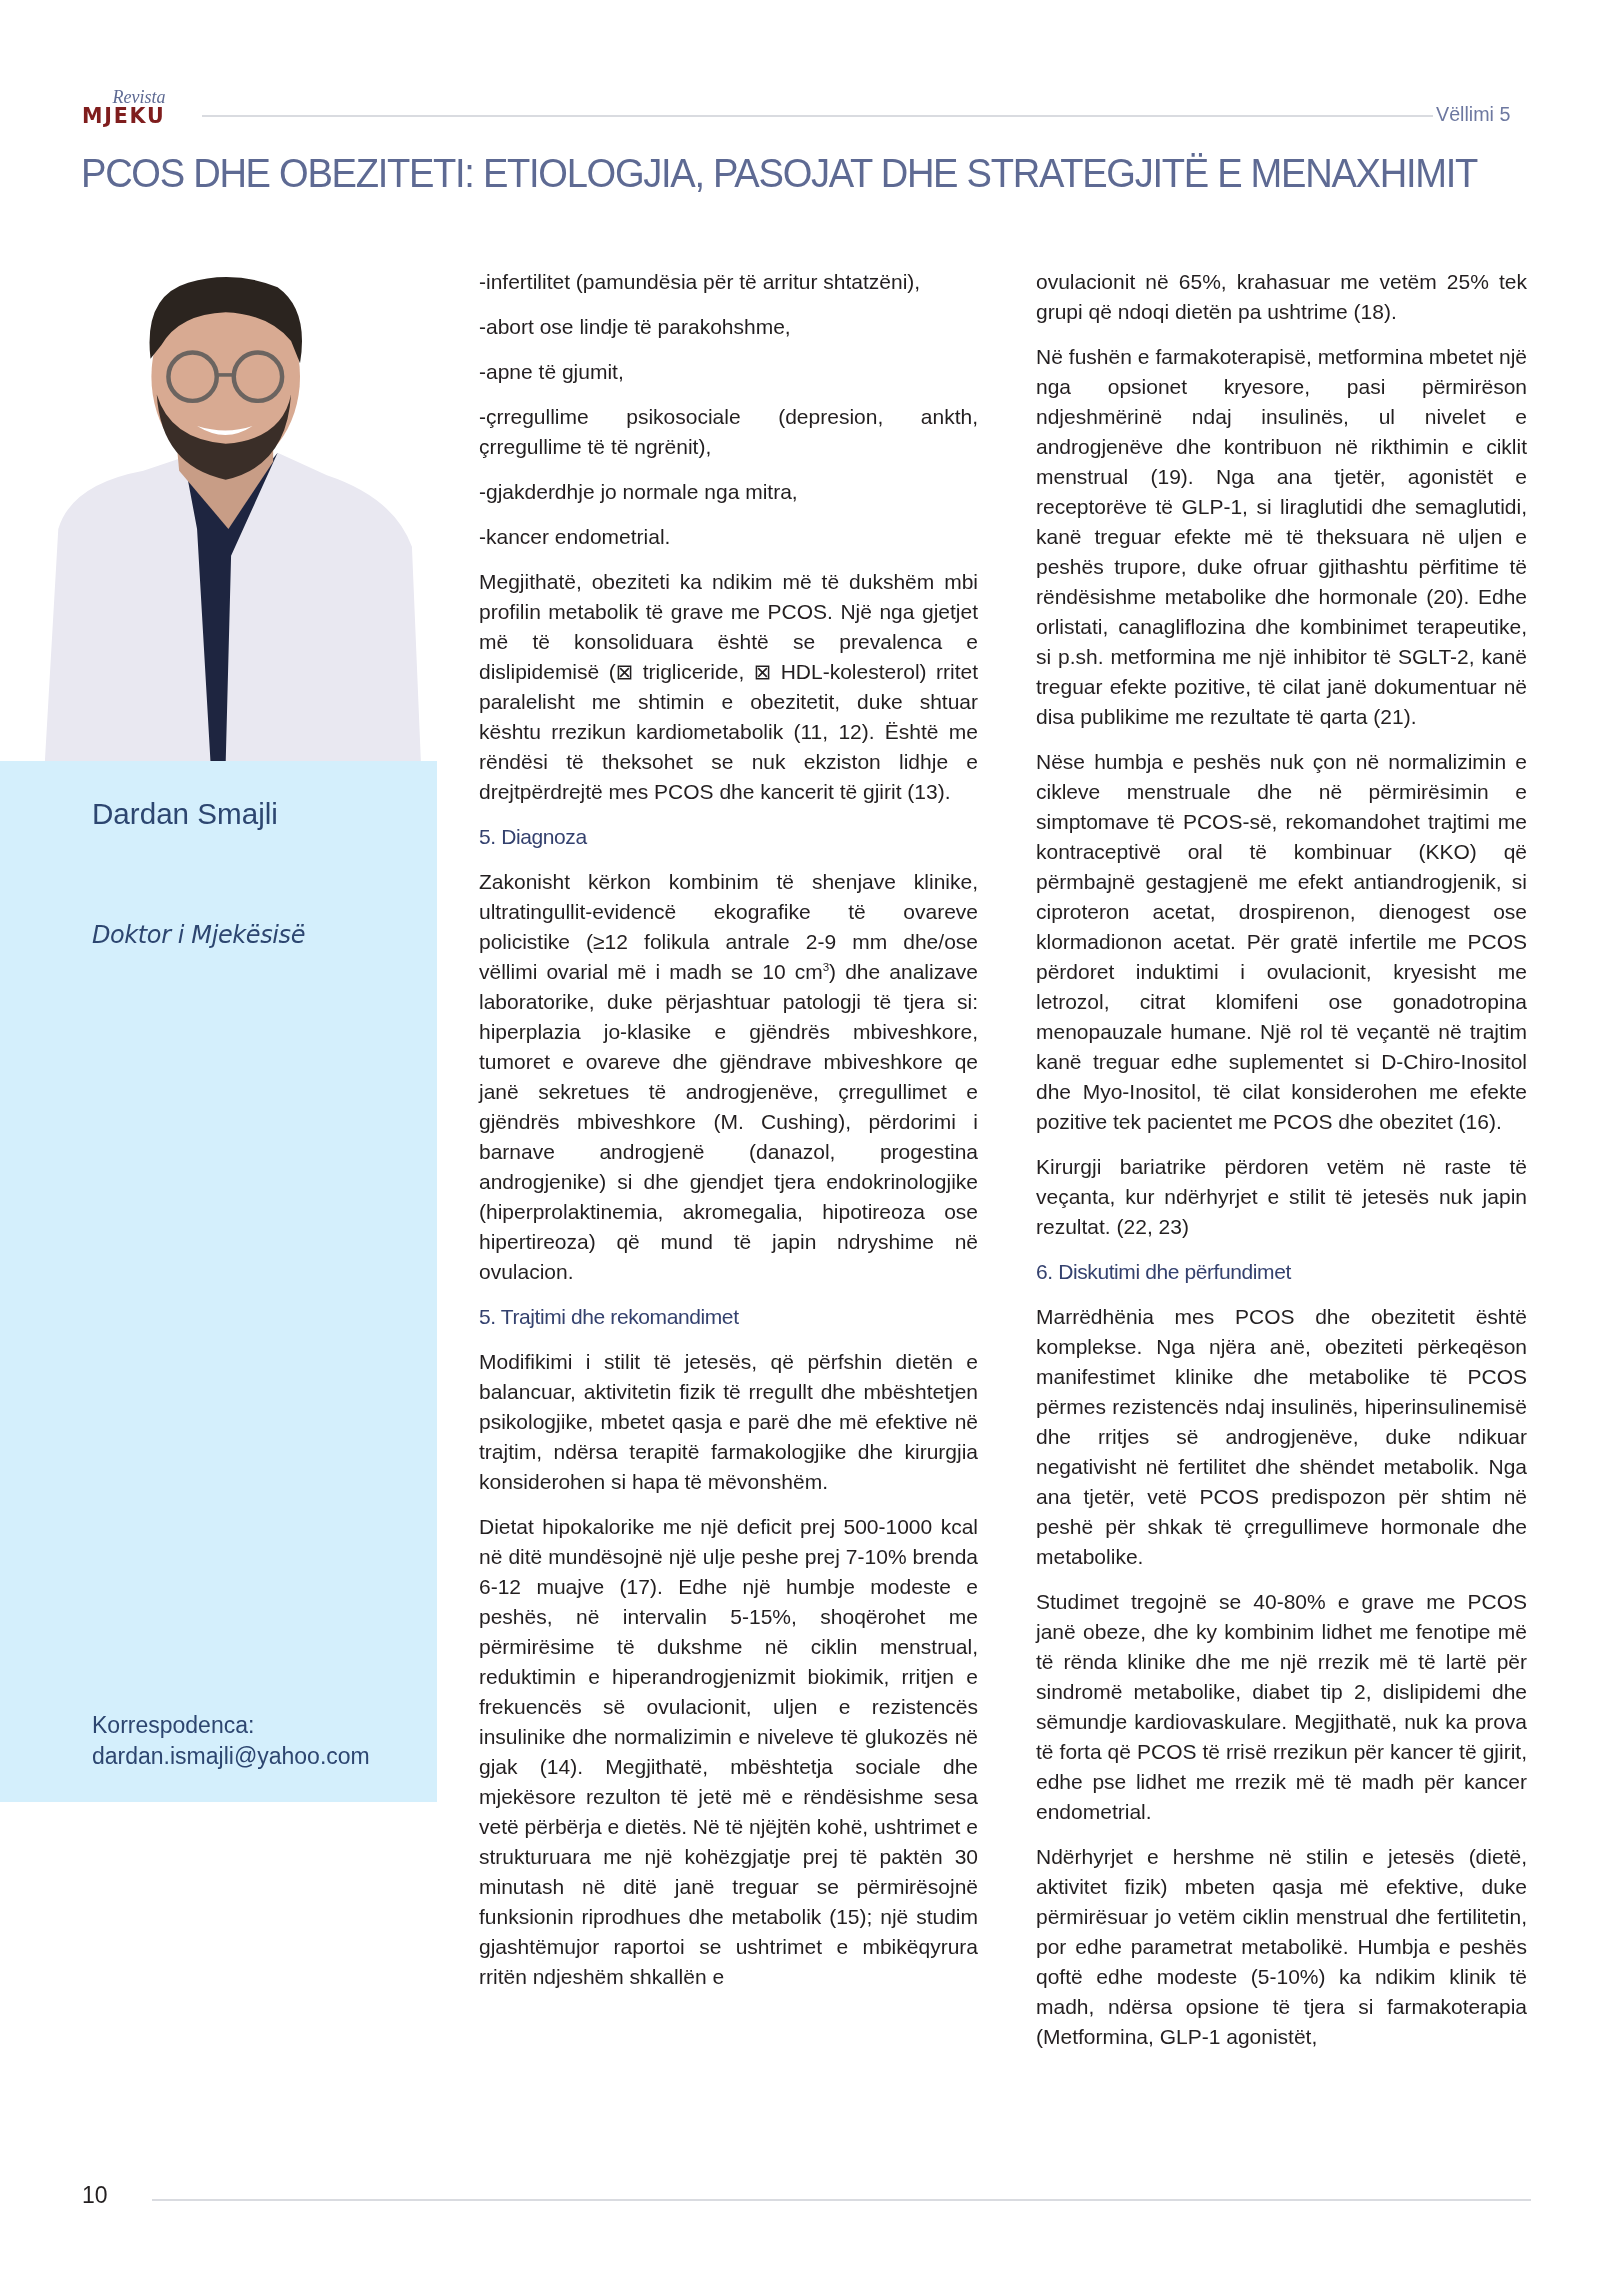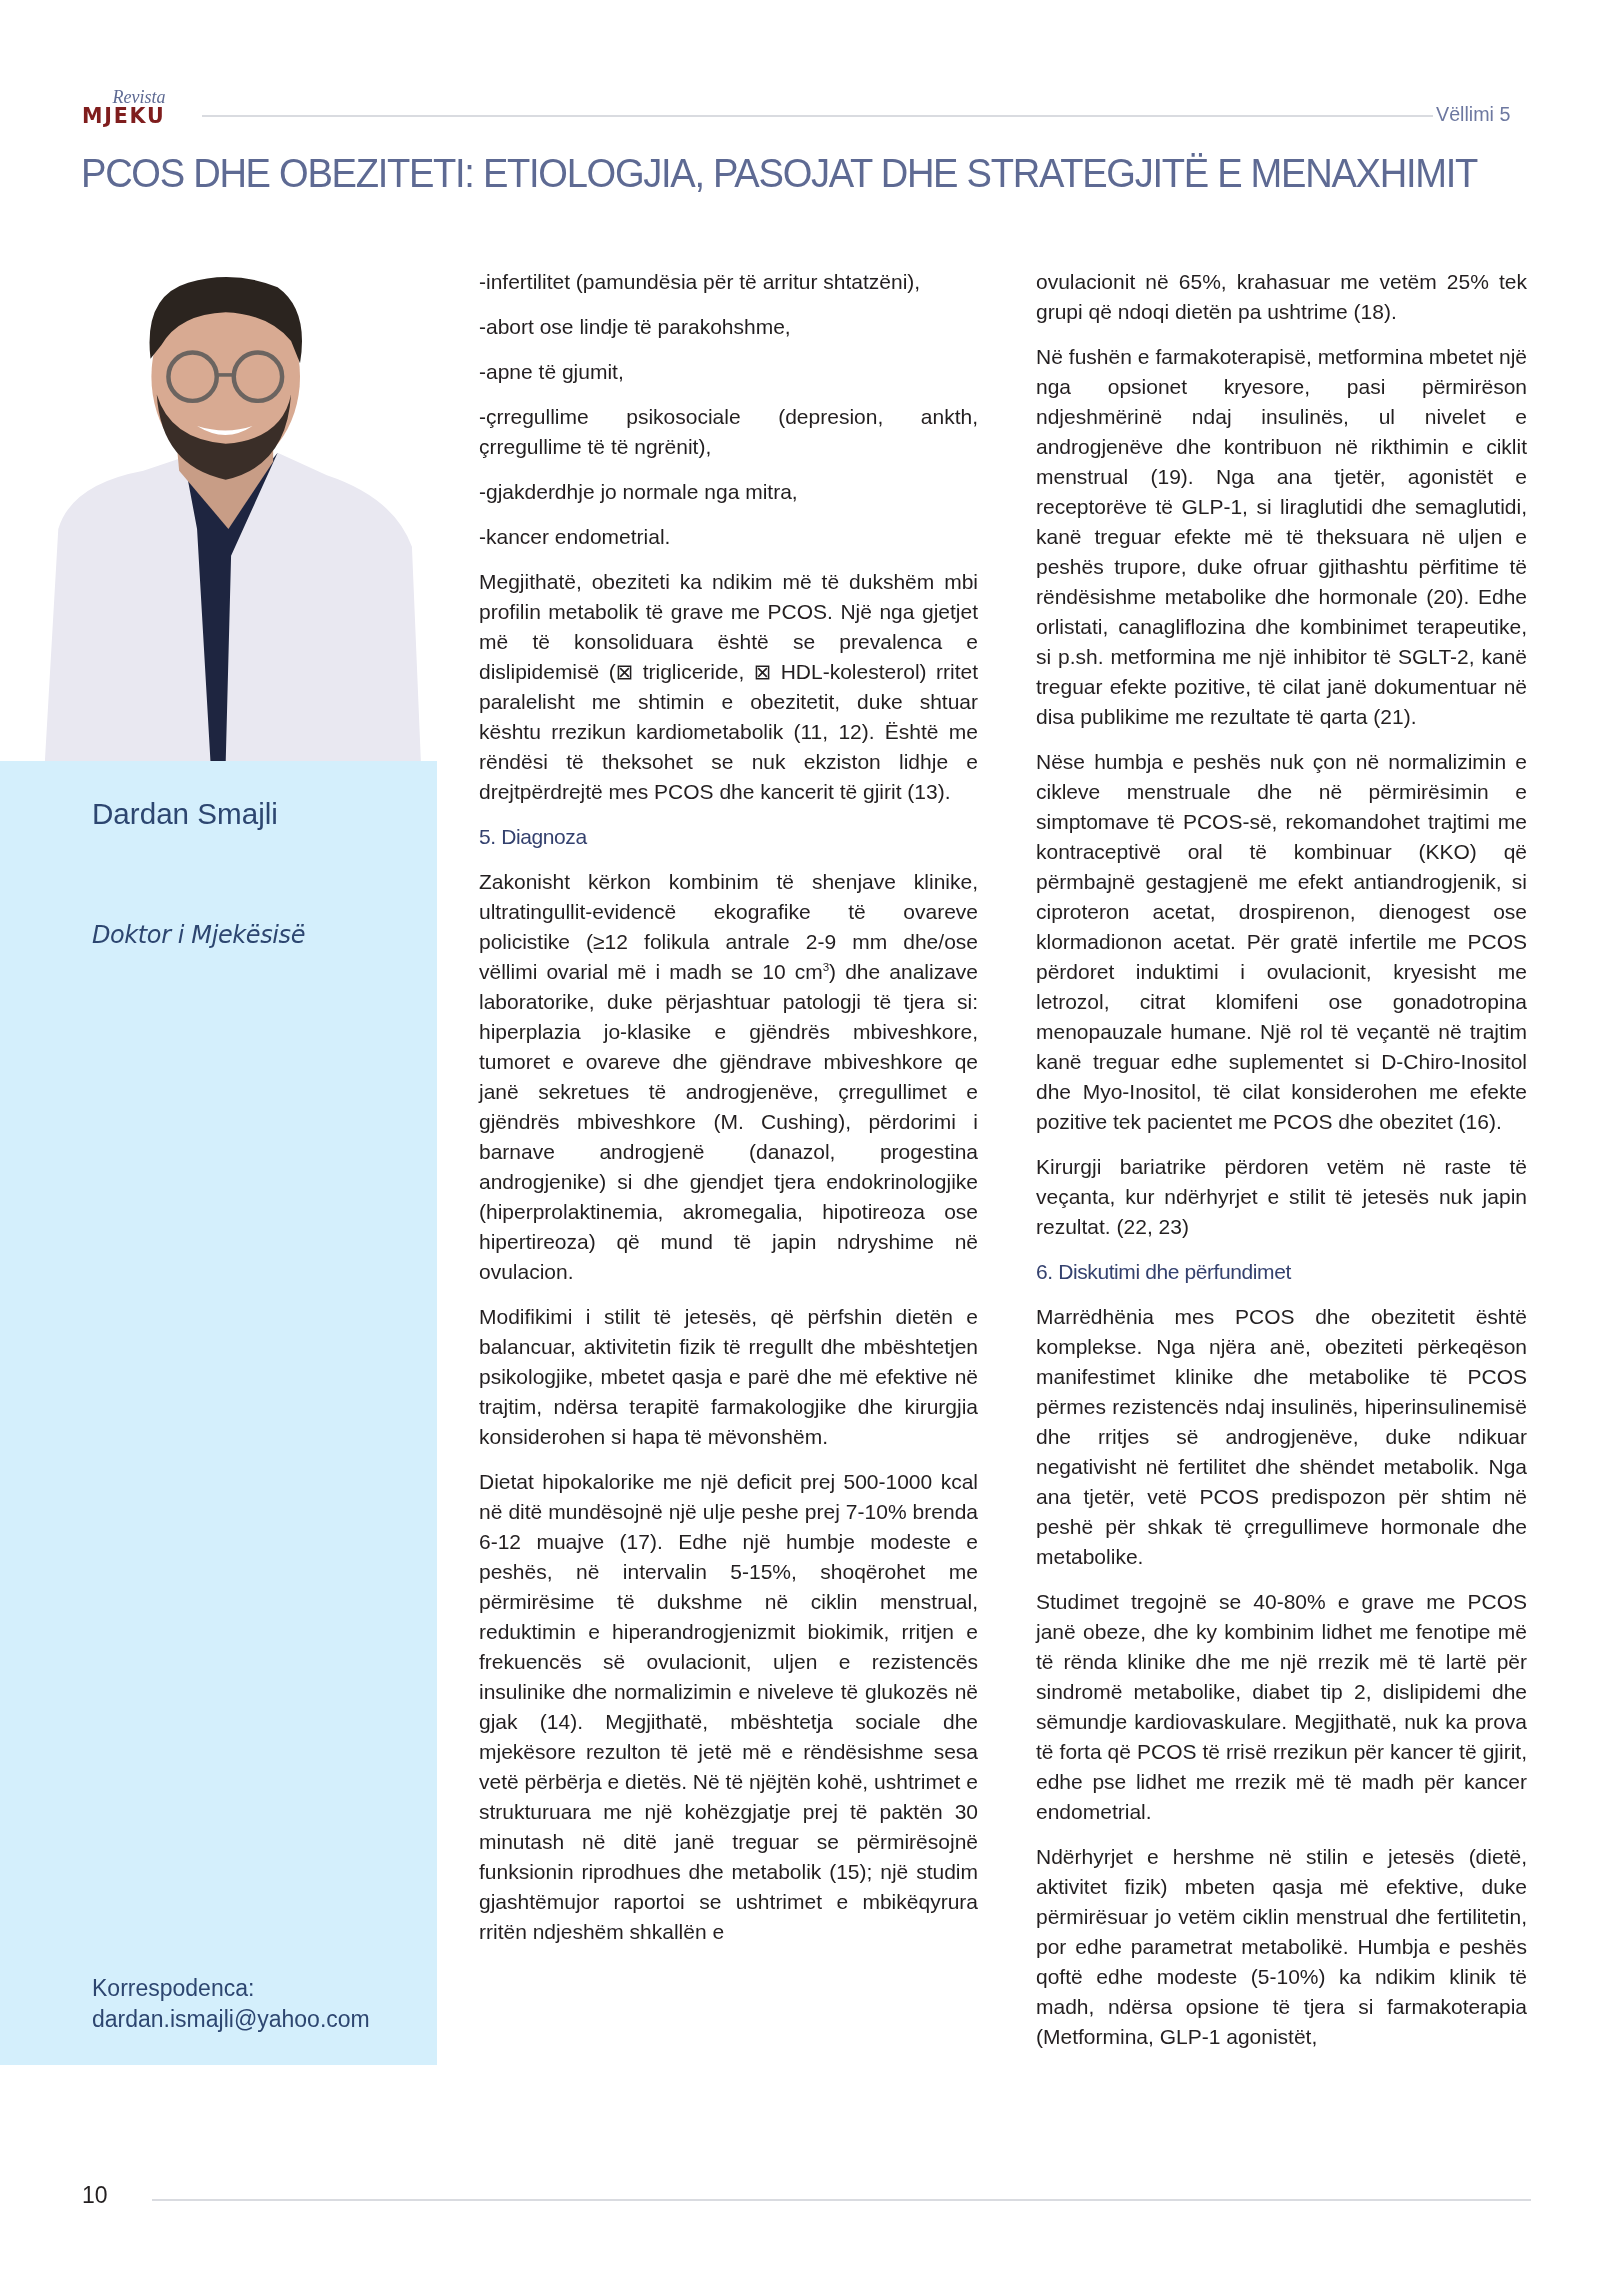--- a/index.html
+++ b/index.html
@@ -12,21 +12,21 @@
   .logo-main { font-family: "DejaVu Sans", sans-serif; font-weight: bold; font-size: 20.6px; letter-spacing: 1.8px; color: #7f1d1d; display: block; margin-top: 0px; }
   .header-line { position: absolute; left: 202px; top: 115px; width: 1231px; height: 1.8px; background: #d9dbe0; }
   .volume { position: absolute; left: 1436px; top: 103px; font-size: 19.7px; color: #6d78a0; }
   .title {
     position: absolute; left: 81px; top: 150px; margin: 0;
     font-family: "Liberation Sans Narrow", "Liberation Sans", sans-serif;
     font-weight: normal; font-size: 41px; color: #5e6a93; letter-spacing: -1.4px;
     transform: scaleX(0.93); transform-origin: left top; white-space: nowrap;
   }
   .photo { position: absolute; left: 18px; top: 260px; width: 419px; height: 502px; background: #ffffff; overflow: hidden; }
-  .author-box { position: absolute; left: 0; top: 761px; width: 437px; height: 1304px; background: #d4effc; }
+  .author-box { position: absolute; left: 0; top: 761px; width: 437px; height: 1041px; background: #d4effc; }
   .author-name { position: absolute; left: 92px; top: 36px; font-size: 29.6px; color: #2d4670; }
   .author-role { position: absolute; left: 92px; top: 112px; font-size: 24px; color: #2d4670; font-style: italic; font-family: "DejaVu Sans", sans-serif; font-weight: normal; letter-spacing: -0.4px; margin-top: 48px; }
   .corr { position: absolute; left: 92px; bottom: 29.6px; font-size: 23px; color: #2d4670; line-height: 31px; }
   .col { position: absolute; top: 267px; font-size: 21px; line-height: 30px; text-align: justify; }
   .col-mid { left: 479px; width: 499px; }
   .col-right { left: 1036px; width: 491px; }
   .col p { margin: 0 0 15px 0; }
   .col p.item { margin: 0 0 15px 0; text-align: justify; }
   .col h3 { margin: 0 0 15px 0; font-weight: normal; font-size: 21px; color: #34416e; letter-spacing: -0.4px; }
   sup { font-size: 11.6px; line-height: 0; vertical-align: 8px; }
@@ -80,20 +80,21 @@
 <div class="col col-mid">
   <p class="item">-infertilitet (pamundësia për të arritur shtatzëni),</p>
   <p class="item">-abort ose lindje të parakohshme,</p>
   <p class="item">-apne të gjumit,</p>
   <p class="item">-çrregullime psikosociale (depresion, ankth, çrregullime të të ngrënit),</p>
   <p class="item">-gjakderdhje jo normale nga mitra,</p>
   <p class="item">-kancer endometrial.</p>
   <p>Megjithatë, obeziteti ka ndikim më të dukshëm mbi profilin metabolik të grave me PCOS. Një nga gjetjet më të konsoliduara është se prevalenca e dislipidemisë (⊠ trigliceride, ⊠ HDL-kolesterol) rritet paralelisht me shtimin e obezitetit, duke shtuar kështu rrezikun kardiometabolik (11, 12). Është me rëndësi të theksohet se nuk ekziston lidhje e drejtpërdrejtë mes PCOS dhe kancerit të gjirit (13).</p>
   <h3>5. Diagnoza</h3>
   <p><span>Zakonisht kërkon kombinim të shenjave klinike, ultratingullit-evidencë ekografike të ovareve policistike (≥12 folikula antrale 2-9 mm dhe/ose vëllimi ovarial më i madh se 10 cm</span><sup>3</sup><span>) dhe analizave laboratorike, duke përjashtuar patologji të tjera si: hiperplazia jo-klasike e gjëndrës mbiveshkore, tumoret e ovareve dhe gjëndrave mbiveshkore qe janë sekretues të androgjenëve, çrregullimet e gjëndrës mbiveshkore (M. Cushing), përdorimi i barnave androgjenë (danazol, progestina androgjenike) si dhe gjendjet tjera endokrinologjike (hiperprolaktinemia, akromegalia, hipotireoza ose hipertireoza) që mund të japin ndryshime në ovulacion.</span></p>
+  <h3>5. Trajtimi dhe rekomandimet</h3>
   <p>Modifikimi i stilit të jetesës, që përfshin dietën e balancuar, aktivitetin fizik të rregullt dhe mbështetjen psikologjike, mbetet qasja e parë dhe më efektive në trajtim, ndërsa terapitë farmakologjike dhe kirurgjia konsiderohen si hapa të mëvonshëm.</p>
   <p>Dietat hipokalorike me një deficit prej 500-1000 kcal në ditë mundësojnë një ulje peshe prej 7-10% brenda 6-12 muajve (17). Edhe një humbje modeste e peshës, në intervalin 5-15%, shoqërohet me përmirësime të dukshme në ciklin menstrual, reduktimin e hiperandrogjenizmit biokimik, rritjen e frekuencës së ovulacionit, uljen e rezistencës insulinike dhe normalizimin e niveleve të glukozës në gjak (14). Megjithatë, mbështetja sociale dhe mjekësore rezulton të jetë më e rëndësishme sesa vetë përbërja e dietës. Në të njëjtën kohë, ushtrimet e strukturuara me një kohëzgjatje prej të paktën 30 minutash në ditë janë treguar se përmirësojnë funksionin riprodhues dhe metabolik (15); një studim gjashtëmujor raportoi se ushtrimet e mbikëqyrura rritën ndjeshëm shkallën e</p>
 </div>
 
 <div class="col col-right">
   <p>ovulacionit në 65%, krahasuar me vetëm 25% tek grupi që ndoqi dietën pa ushtrime (18).</p>
   <p>Në fushën e farmakoterapisë, metformina mbetet një nga opsionet kryesore, pasi përmirëson ndjeshmërinë ndaj insulinës, ul nivelet e androgjenëve dhe kontribuon në rikthimin e ciklit menstrual (19). Nga ana tjetër, agonistët e receptorëve të GLP-1, si liraglutidi dhe semaglutidi, kanë treguar efekte më të theksuara në uljen e peshës trupore, duke ofruar gjithashtu përfitime të rëndësishme metabolike dhe hormonale (20). Edhe orlistati, canagliflozina dhe kombinimet terapeutike, si p.sh. metformina me një inhibitor të SGLT-2, kanë treguar efekte pozitive, të cilat janë dokumentuar në disa publikime me rezultate të qarta (21).</p>
   <p>Nëse humbja e peshës nuk çon në normalizimin e cikleve menstruale dhe në përmirësimin e simptomave të PCOS-së, rekomandohet trajtimi me kontraceptivë oral të kombinuar (KKO) që përmbajnë gestagjenë me efekt antiandrogjenik, si ciproteron acetat, drospirenon, dienogest ose klormadionon acetat. Për gratë infertile me PCOS përdoret induktimi i ovulacionit, kryesisht me letrozol, citrat klomifeni ose gonadotropina menopauzale humane. Një rol të veçantë në trajtim kanë treguar edhe suplementet si D-Chiro-Inositol dhe Myo-Inositol, të cilat konsiderohen me efekte pozitive tek pacientet me PCOS dhe obezitet (16).</p>
   <p>Kirurgji bariatrike përdoren vetëm në raste të veçanta, kur ndërhyrjet e stilit të jetesës nuk japin rezultat. (22, 23)</p>
   <h3>6. Diskutimi dhe përfundimet</h3>

